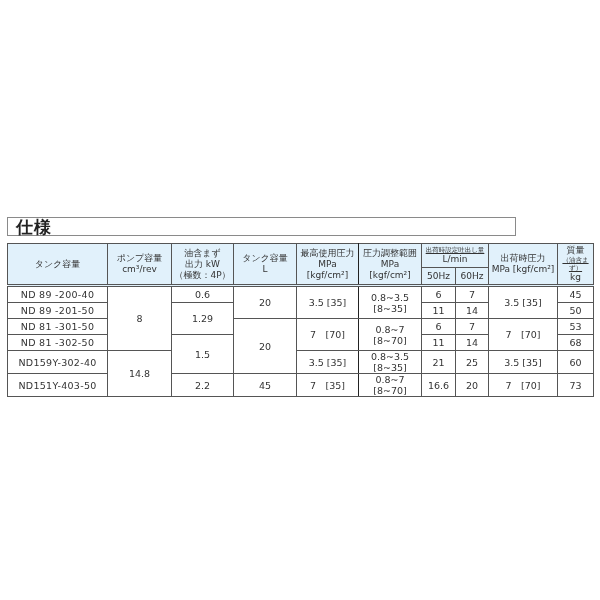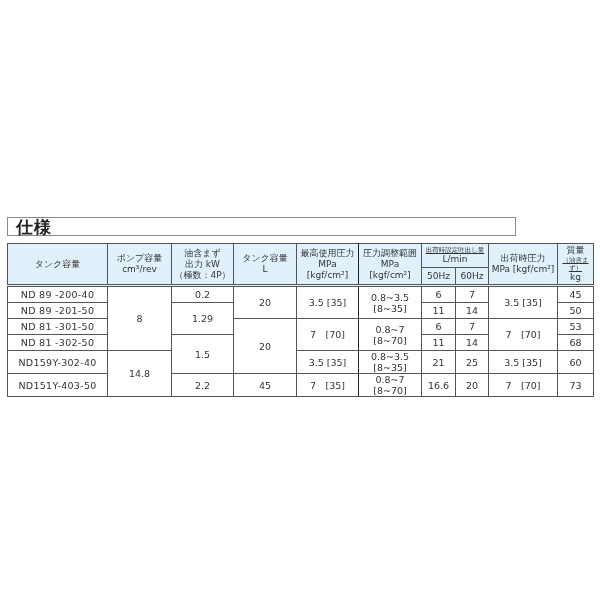--- a/index.html
+++ b/index.html
@@ -83,21 +83,21 @@
     </tr>
     <tr class="h2">
       <th>50Hz</th>
       <th>60Hz</th>
     </tr>
   </thead>
   <tbody>
     <tr>
       <td class="model">ND 89 -200-40</td>
       <td rowspan="4">8</td>
-      <td>0.2</td>
+      <td>0.6</td>
       <td rowspan="2">20</td>
       <td rowspan="2" class="sep-right">3.5 [35]</td>
       <td rowspan="2" class="small">0.8~3.5 [8~35]</td>
       <td>6</td>
       <td>7</td>
       <td rowspan="2">3.5 [35]</td>
       <td>45</td>
     </tr>
     <tr>
       <td class="model">ND 89 -201-50</td>

